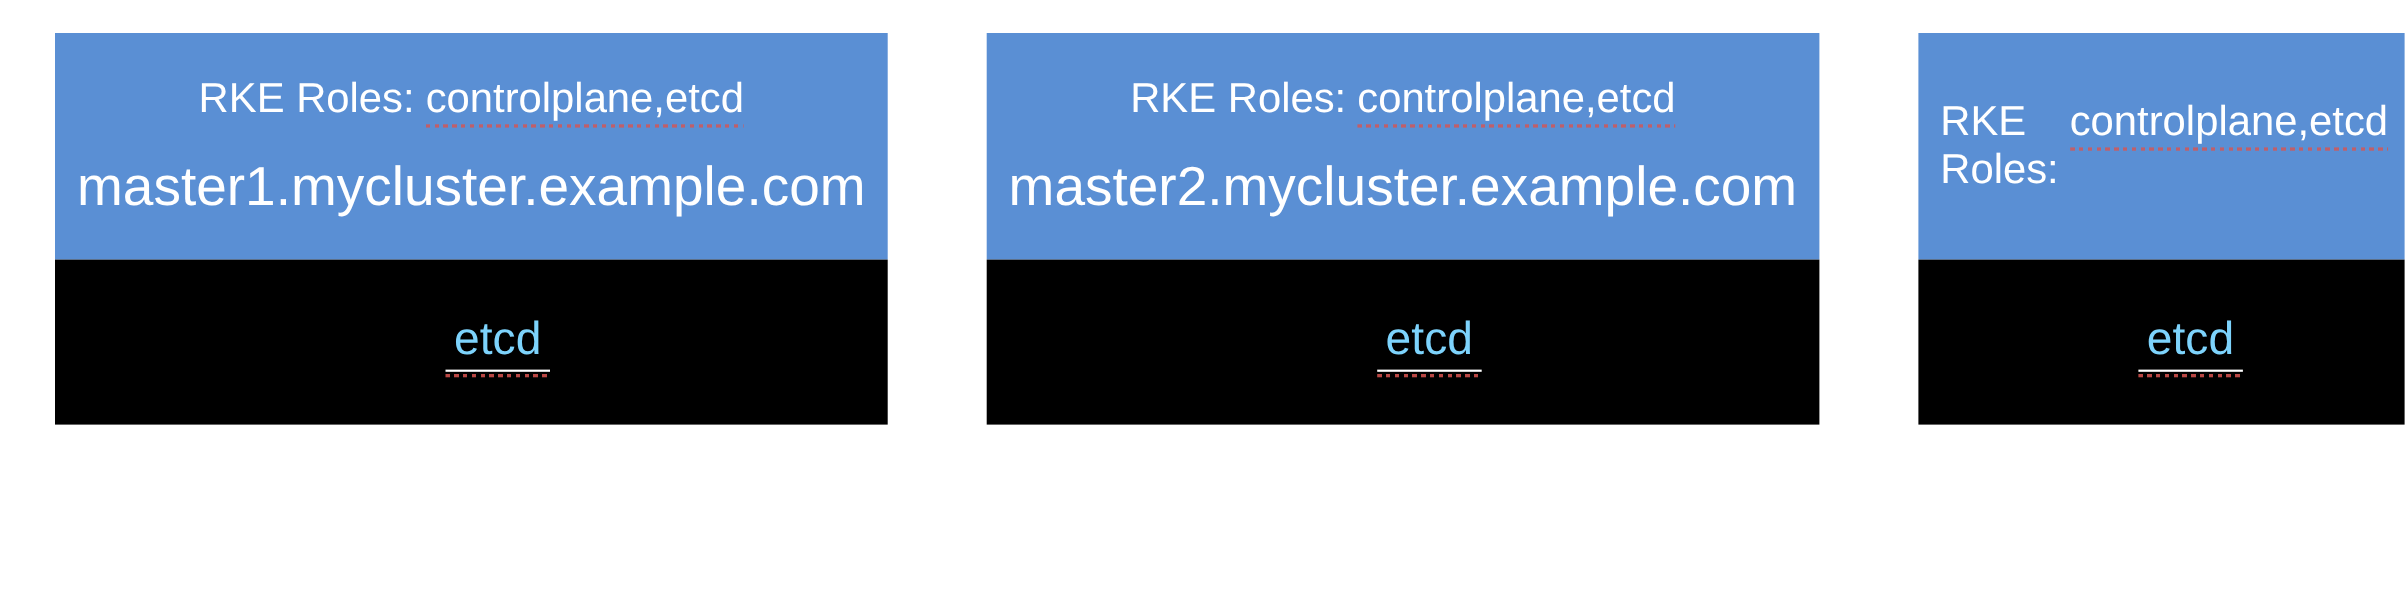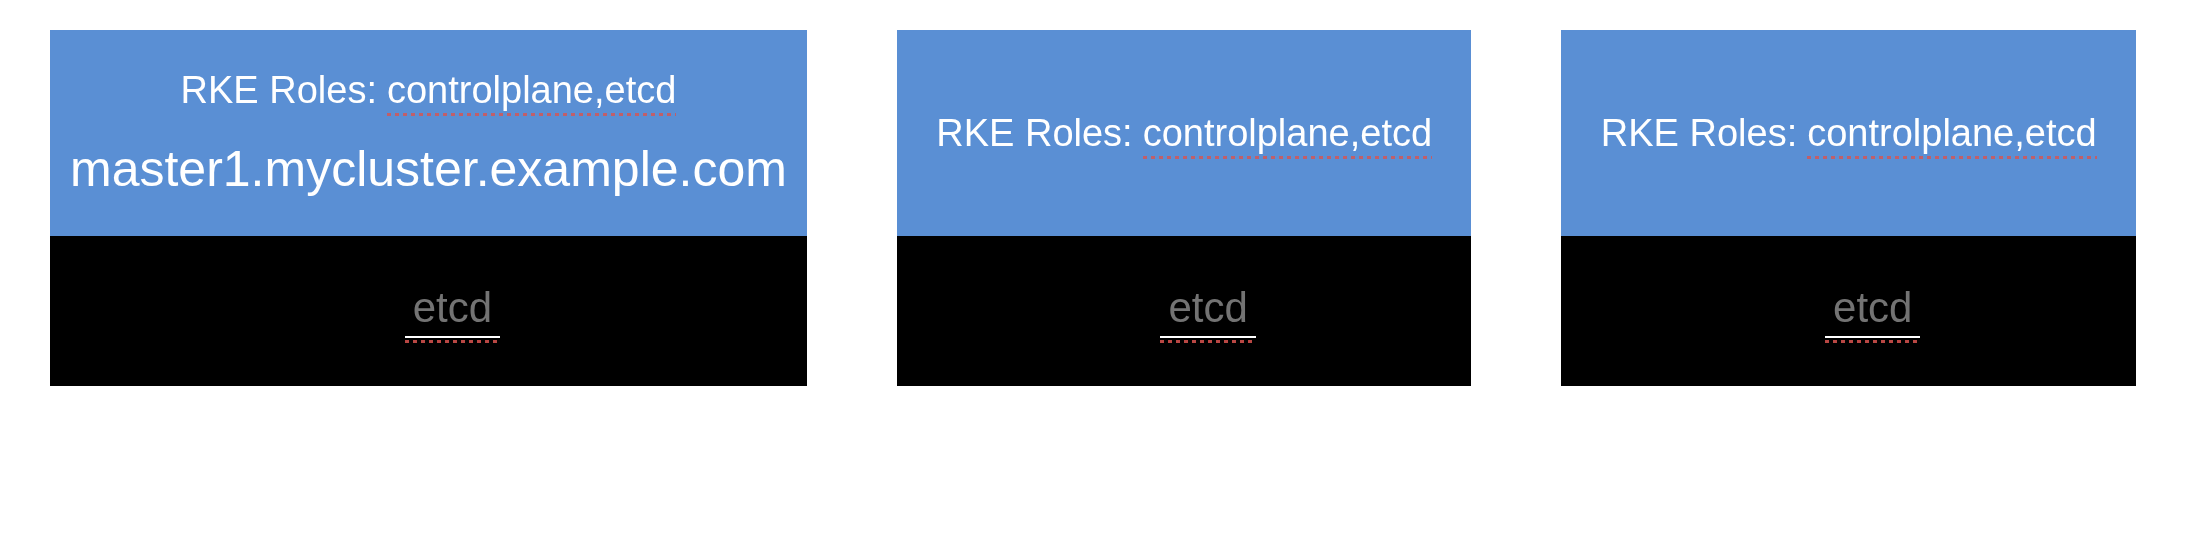--- a/index.html
+++ b/index.html
@@ -61,21 +61,21 @@
       font-weight: 400;
     }
     .node-bottom {
       background: #000000;
       height: 42%;
       display: flex;
       align-items: center;
       justify-content: center;
     }
     .etcd-label {
-      color: #737373;
+      color: #7dd3fc;
       font-size: 42px;
       font-weight: 400;
       position: relative;
       padding: 0 8px 4px 8px;
       border-bottom: 2px solid #ffffff;
       margin-left: 48px;
     }
     .etcd-label::after {
       content: "";
       position: absolute;
@@ -102,20 +102,21 @@
     <span class="etcd-label">etcd</span>
   </div>
 </div>
 
 <div class="node-box">
   <div class="node-top">
     <div class="roles-line">
       <span class="roles-label">RKE Roles:</span>
       <span class="roles-value">controlplane,etcd</span>
     </div>
+    <div class="hostname">master2.mycluster.example.com</div>
   </div>
   <div class="node-bottom">
     <span class="etcd-label">etcd</span>
   </div>
 </div>
 
 <div class="node-box">
   <div class="node-top">
     <div class="roles-line">
       <span class="roles-label">RKE Roles:</span>

